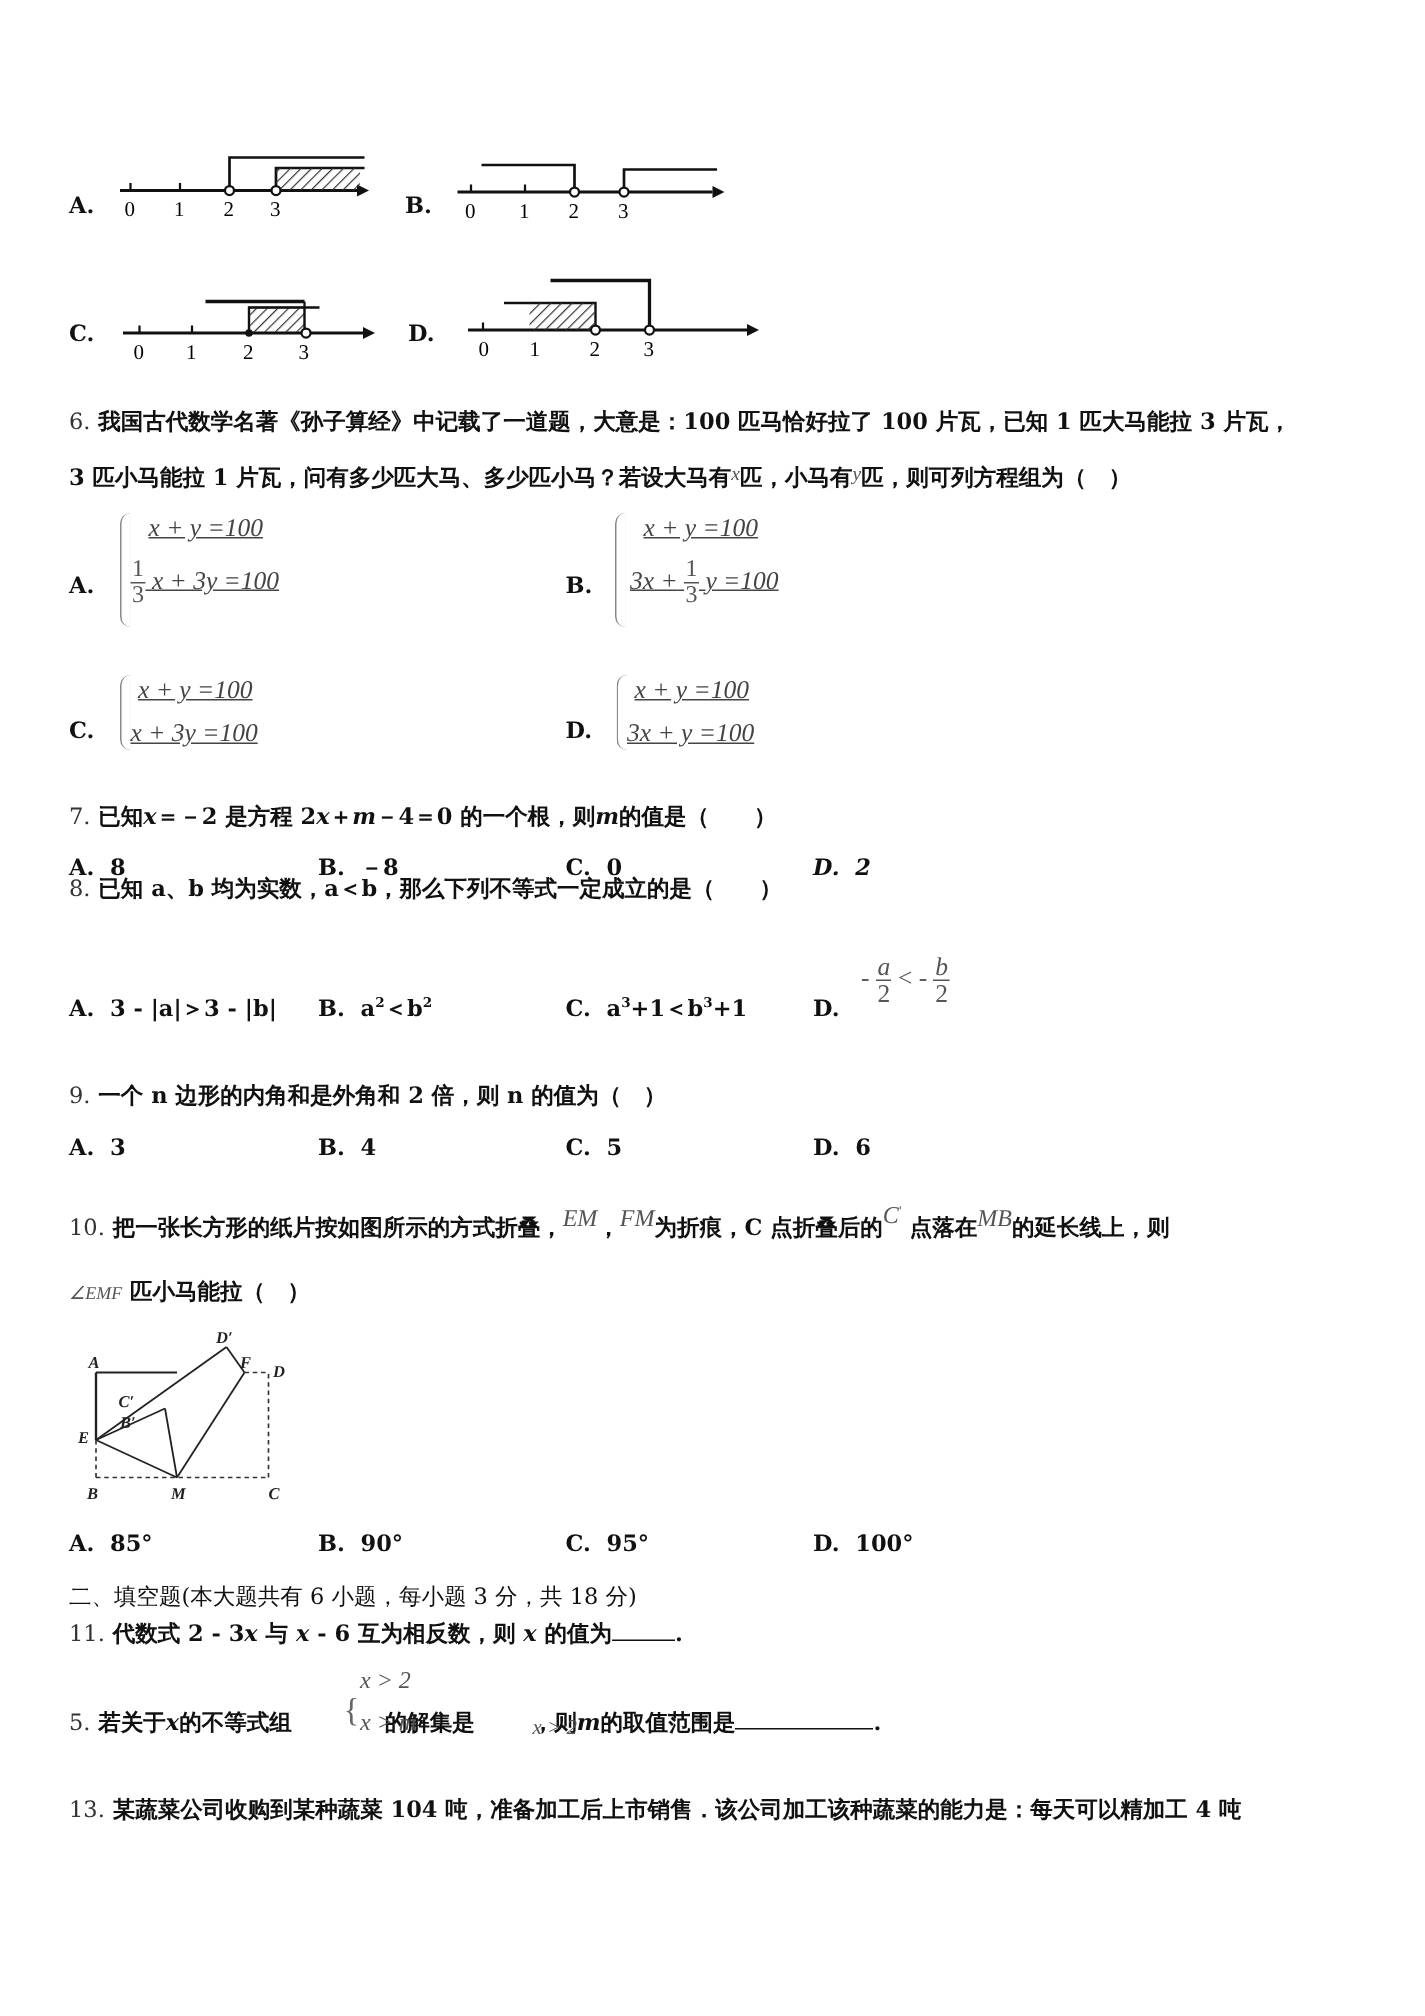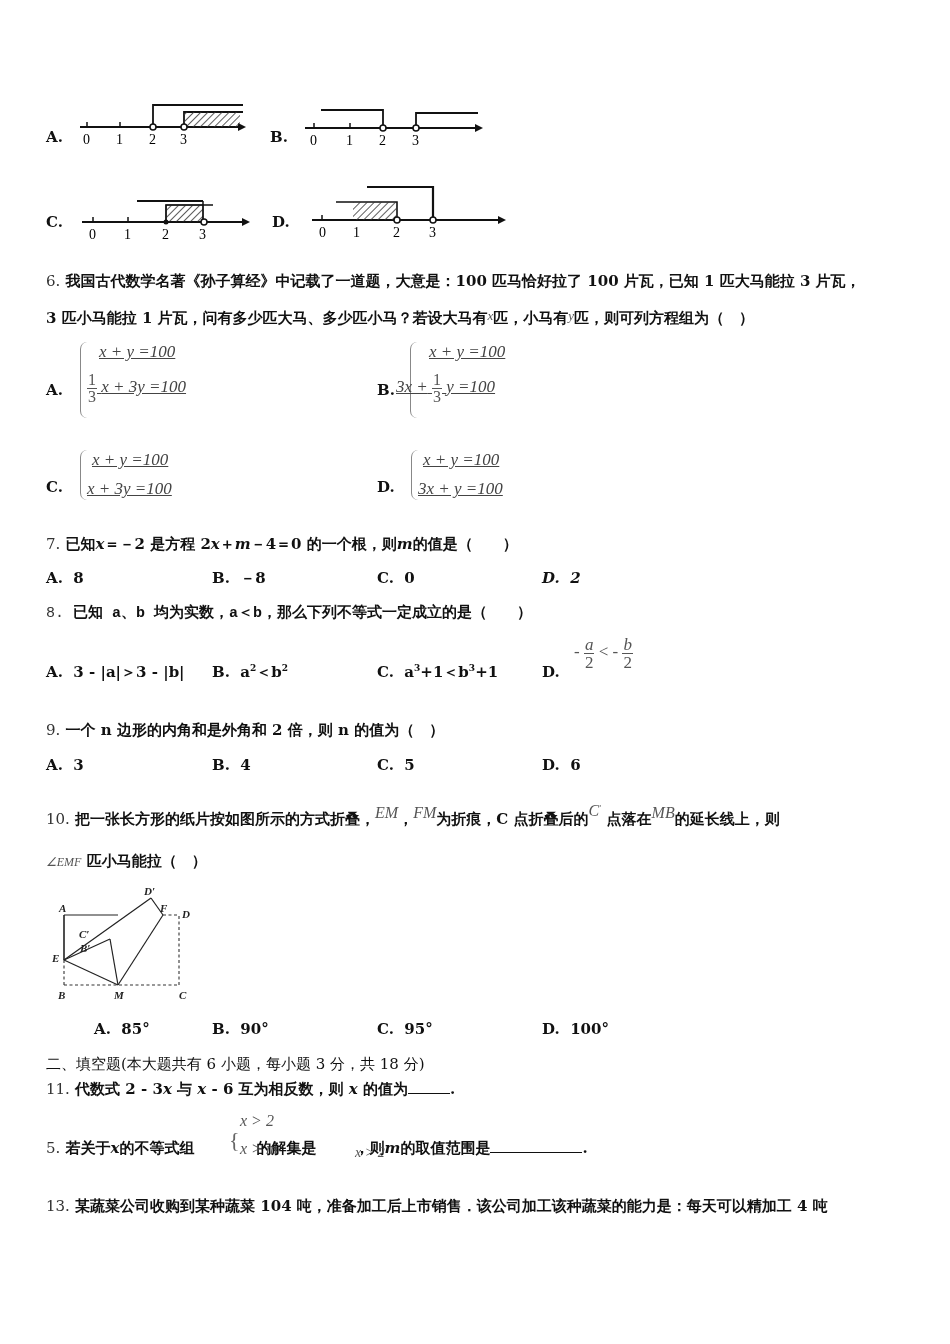--- a/index.html
+++ b/index.html
@@ -109,21 +109,21 @@
 <div class="brace" style="left:80px; top:342px; width:6px; height:76px;"></div>
 <div class="sys" style="left:99px; top:342px;">x + y =100</div>
 <div class="sys" style="left:87px; top:372px;">
   <span class="frac mathn" style="font-size:16px;"><span class="top">1</span><span>3</span></span>
   <span>x + 3y =100</span>
 </div>
 
 <div class="opt" style="left:377px; top:381px;">B.</div>
 <div class="brace" style="left:410px; top:342px; width:6px; height:76px;"></div>
 <div class="sys" style="left:429px; top:342px;">x + y =100</div>
-<div class="sys" style="left:396px; top:372px;">
+<div class="sys" style="left:420px; top:372px;">
   <span>3x +</span>
   <span class="frac mathn" style="font-size:16px;"><span class="top">1</span><span>3</span></span>
   <span>y =100</span>
 </div>
 
 <div class="opt" style="left:46px; top:478px;">C.</div>
 <div class="brace" style="left:80px; top:450px; width:6px; height:50px;"></div>
 <div class="sys" style="left:92px; top:450px;">x + y =100</div>
 <div class="sys" style="left:87px; top:479px;">x + 3y =100</div>
 
@@ -134,21 +134,21 @@
 
 <div class="q" style="top:535px;">
   <span class="num">7.</span>
   <span>已知</span><i>x</i><span>＝－2 是方程 2</span><i>x</i><span>＋</span><i>m</i><span>－4＝0 的一个根，则</span><i>m</i><span>的值是（　　）</span>
 </div>
 <div class="opt" style="left:46px; top:569px;"><span>A.</span>&nbsp;&nbsp;<span>8</span></div>
 <div class="opt" style="left:212px; top:569px;"><span>B.</span>&nbsp;&nbsp;<span>－8</span></div>
 <div class="opt" style="left:377px; top:569px;"><span>C.</span>&nbsp;&nbsp;<span>0</span></div>
 <div class="opt" style="left:542px; top:569px;font-style:italic;"><span>D.</span>&nbsp;&nbsp;<span>2</span></div>
 
-<div class="q" style="top:603px;font-family:Liberation Mono, monospace;">
+<div class="q" style="top:583px;">
   <span class="num">8.</span>
   <span>已知 a、b 均为实数，a＜b，那么下列不等式一定成立的是（　　）</span>
 </div>
 <div class="opt" style="left:46px; top:663px;"><span>A.</span>&nbsp;&nbsp;<span>3 - |a|＞3 - |b|</span></div>
 <div class="opt" style="left:212px; top:663px;"><span>B.</span>&nbsp;&nbsp;<span>a</span><sup style="font-size:9px;">2</sup><span>＜b</span><sup style="font-size:9px;">2</sup></div>
 <div class="opt" style="left:377px; top:663px;"><span>C.</span>&nbsp;&nbsp;<span>a</span><sup style="font-size:9px;">3</sup><span>+1＜b</span><sup style="font-size:9px;">3</sup><span>+1</span></div>
 <div class="opt" style="left:542px; top:663px;">D.</div>
 <div class="abs" style="left:574px; top:636px; font-family:'Liberation Serif',serif; font-size:17px; color:#555;">
   <span>-</span>
   <span class="frac"><span class="top" style="font-style:italic;">a</span><span>2</span></span>
@@ -198,21 +198,21 @@
     <text x="136" y="38">D</text>
     <text x="33" y="58">C′</text>
     <text x="34" y="72">B′</text>
     <text x="6" y="82">E</text>
     <text x="12" y="119">B</text>
     <text x="68" y="119">M</text>
     <text x="133" y="119">C</text>
   </g>
 </svg>
 
-<div class="opt" style="left:46px; top:1020px;margin-left:48px;"><span>A.</span>&nbsp;&nbsp;<span>85°</span></div>
+<div class="opt" style="left:46px; top:1020px;"><span>A.</span>&nbsp;&nbsp;<span>85°</span></div>
 <div class="opt" style="left:212px; top:1020px;"><span>B.</span>&nbsp;&nbsp;<span>90°</span></div>
 <div class="opt" style="left:377px; top:1020px;"><span>C.</span>&nbsp;&nbsp;<span>95°</span></div>
 <div class="opt" style="left:542px; top:1020px;"><span>D.</span>&nbsp;&nbsp;<span>100°</span></div>
 
 <div class="q" style="top:1055px; font-weight:normal;">二、填空题(本大题共有 6 小题，每小题 3 分，共 18 分)</div>
 
 <div class="q" style="top:1080px;">
   <span class="num">11.</span>
   <span>代数式 2 - 3</span><i>x</i>&nbsp;<span>与</span>&nbsp;<i>x</i>&nbsp;<span>- 6 互为相反数，则</span>&nbsp;<i>x</i>&nbsp;<span>的值为</span><span class="blank" style="width:42px;"></span><span>.</span>
 </div>

